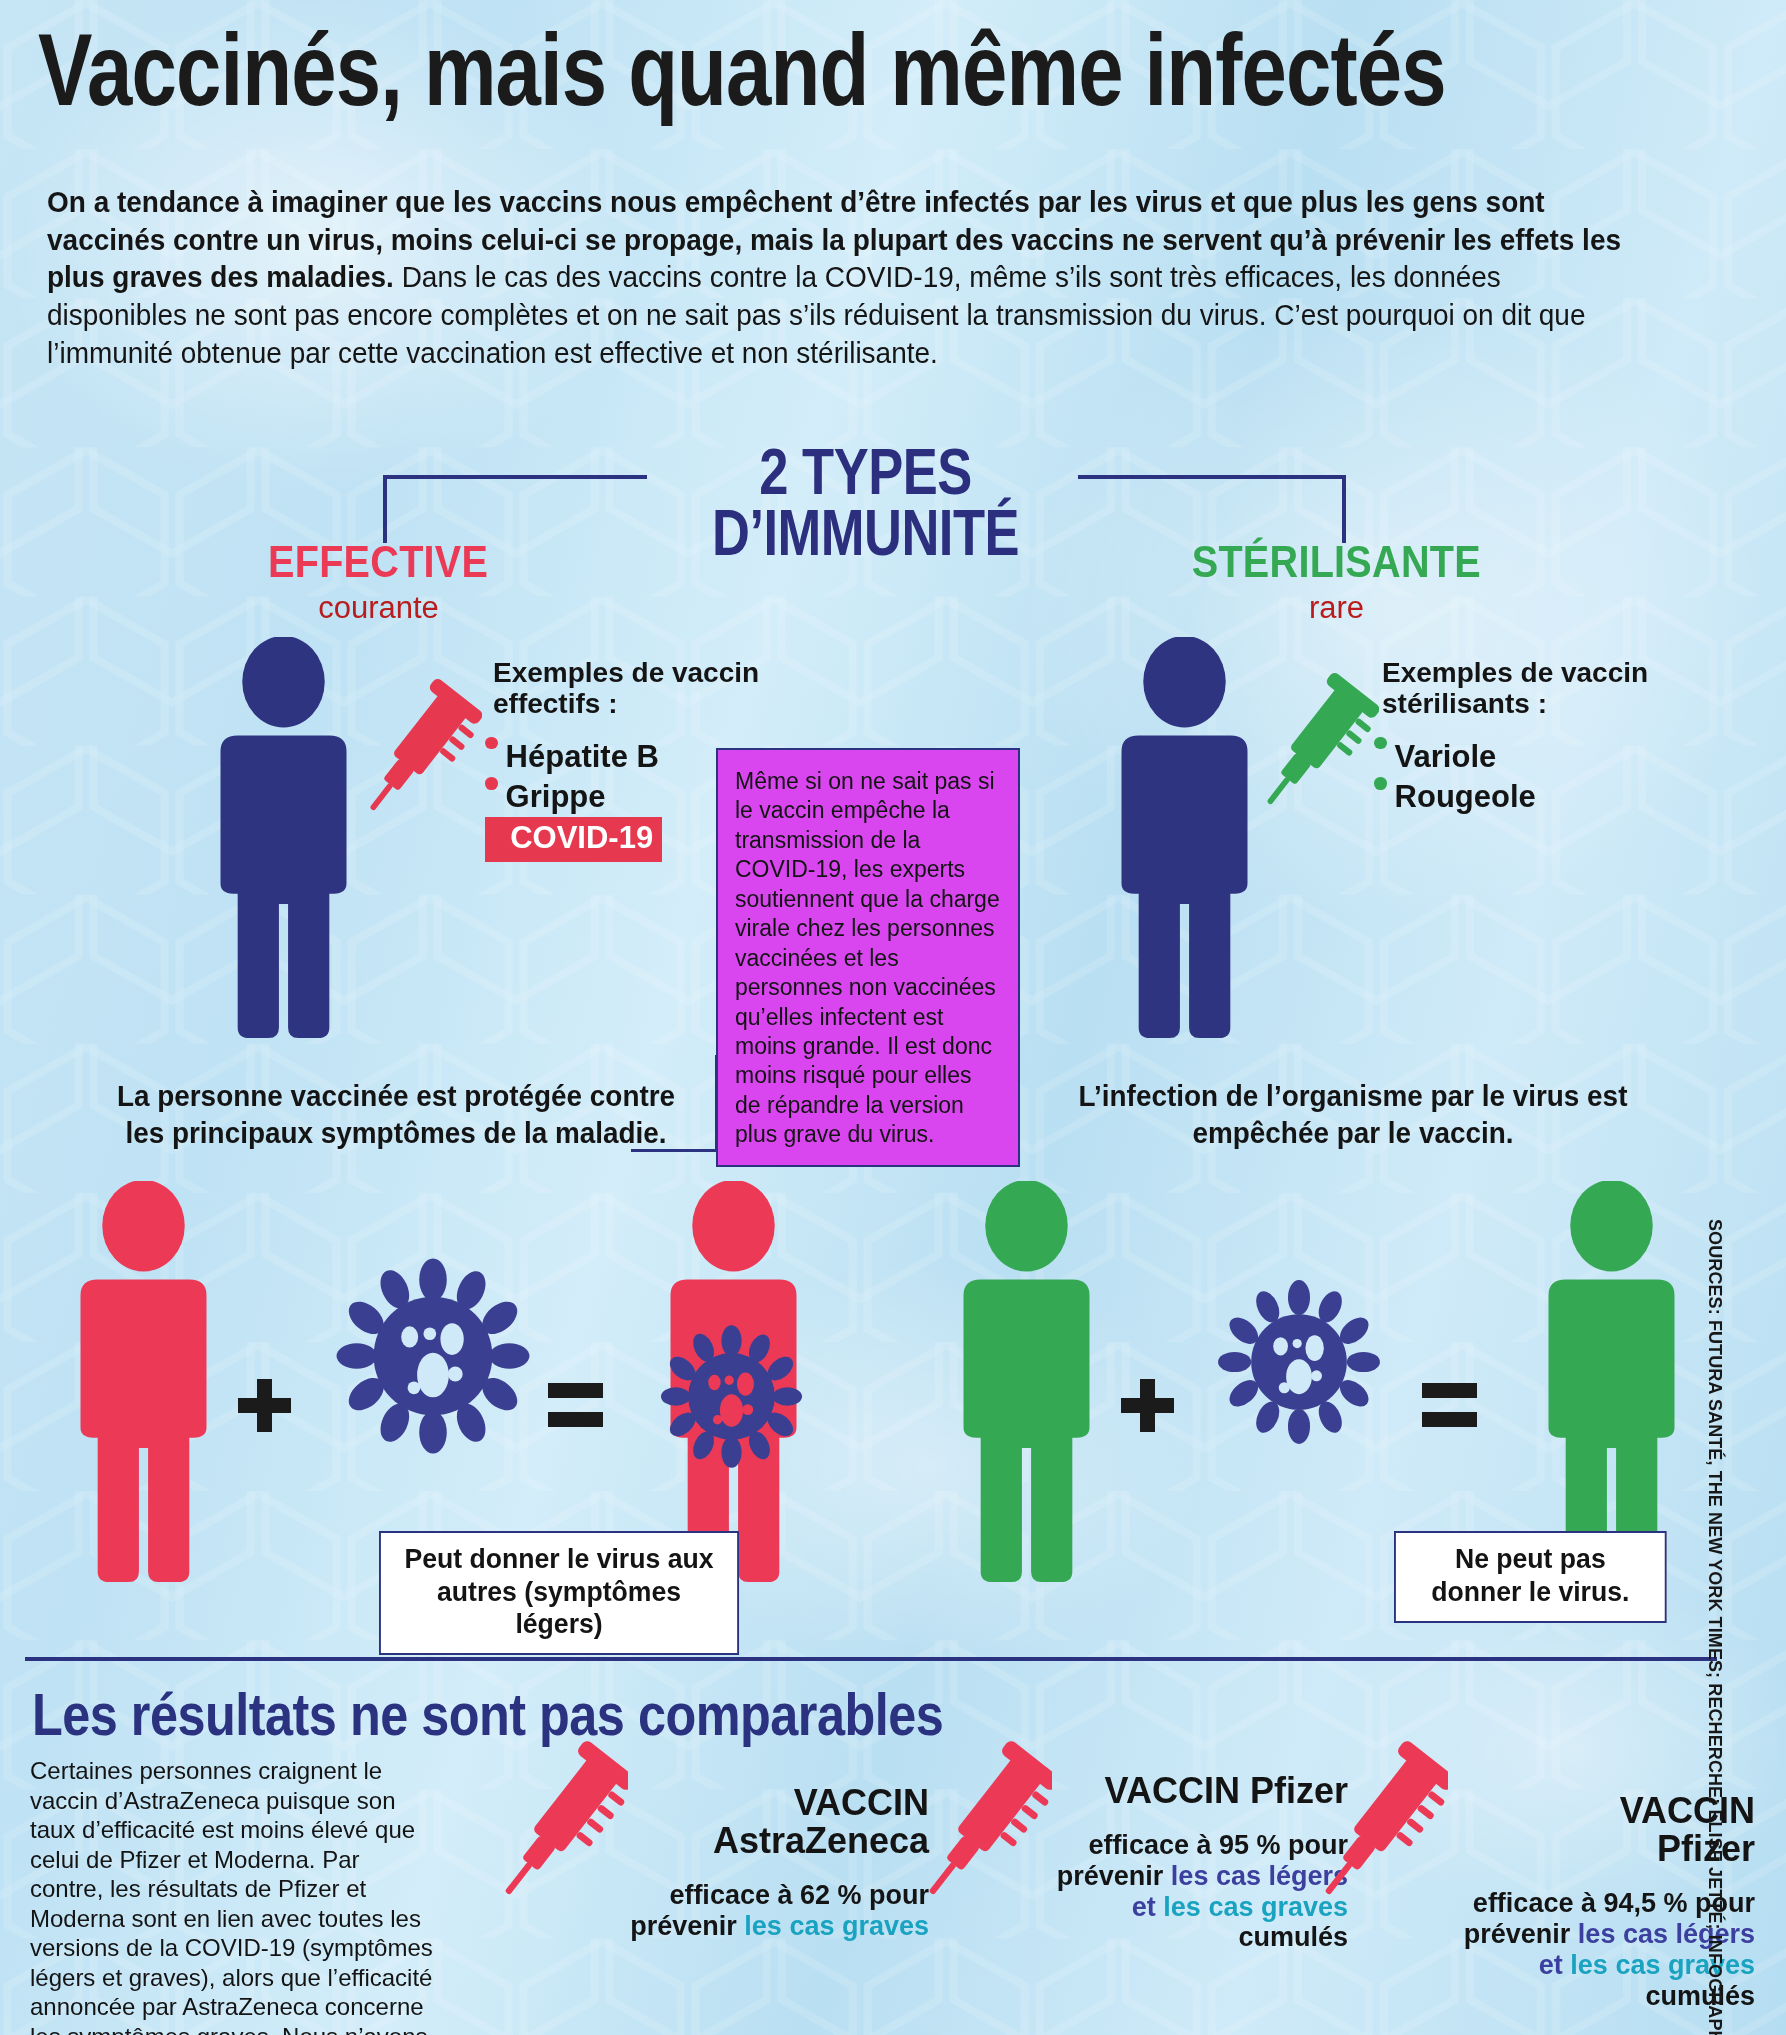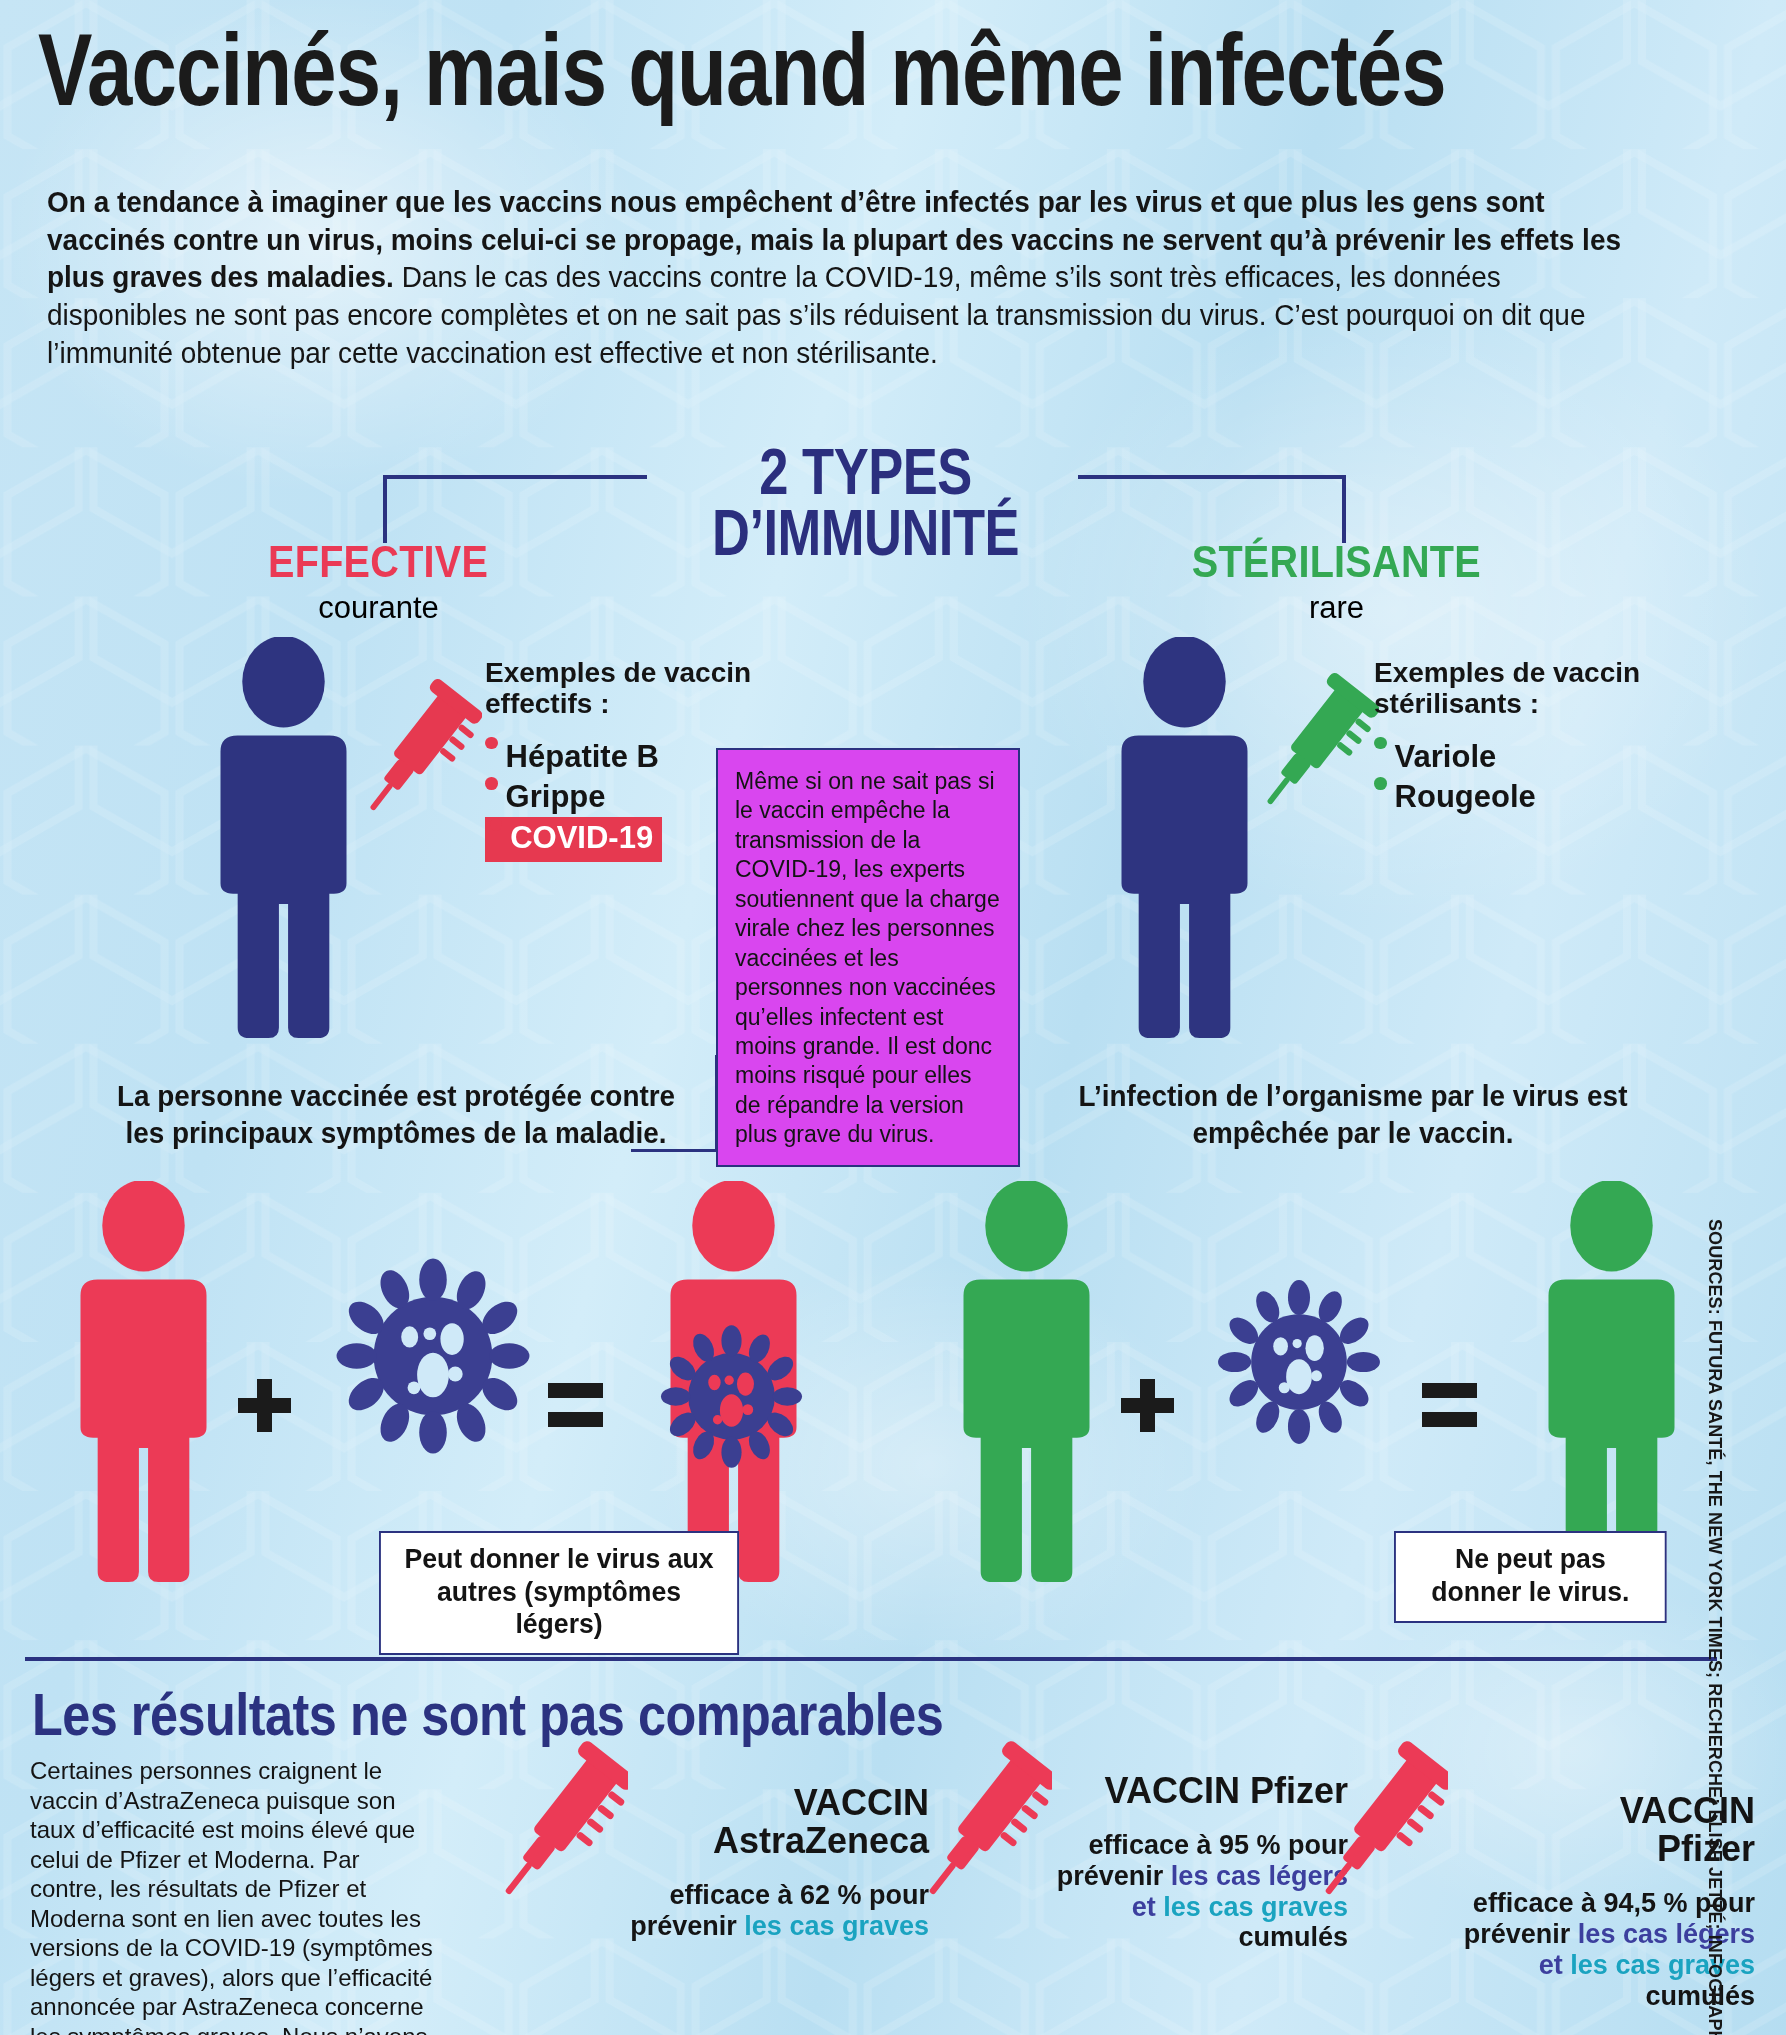--- a/index.html
+++ b/index.html
@@ -41,32 +41,32 @@
     font-size:64px; line-height:.95; letter-spacing:-0.6px;
     transform:scaleX(.82); transform-origin:center top;
   }
   .bracket { position:absolute; border-color:#2b3280; border-style:solid; }
   .br-l { left:383px; top:475px; width:264px; height:68px; border-width:4px 0 0 4px; }
   .br-r { left:1078px; top:475px; width:268px; height:68px; border-width:4px 4px 0 0; }
 
   .col-head { position:absolute; text-align:center; width:401px; }
   .col-head .kicker { font-weight:700; font-size:45px; letter-spacing:0.3px;
                       transform:scaleX(.88); display:inline-block; }
-  .col-head .sub { font-size:31px; color:#000000; margin-top:2.3px; }
+  .col-head .sub { font-size:31px; color:#b91c1c; margin-top:2.3px; }
   #eff-head { left:178px; top:536px; }
   #eff-head .kicker { color:#ea3a55; }
   #ste-head { left:1136px; top:536px; }
   #ste-head .kicker { color:#34a853; }
 
   
   .person { position:absolute; }
 
   
   .examples { position:absolute; width:298px; }
-  .examples h4 { font-size:28px; font-weight:700; line-height:1.12; color:#141414; }
+  .examples h4 { font-size:28px; font-weight:700; line-height:1.12; color:#141414;margin-left:8px; }
   .examples ul { list-style:none; margin-top:17px; }
   .examples li { font-size:31px; font-weight:700; line-height:1.30; color:#141414;
                  display:flex; align-items:flex-start; gap:8px; }
   .examples li .dot { width:12.6px; height:12.6px; border-radius:50%; flex:0 0 auto; }
   li.hl { background:#e63950; color:#fff; padding:1.1px 9.2px 3.4px 4.6px;
           align-self:flex-start; display:inline-flex; width:max-content; }
   li.hl .dot { background:#fff; }
   #ex-left { left:485px; top:657px; }
   #ex-left li .dot { background:#e63950; }
   #ex-right { left:1374px; top:657px; }

